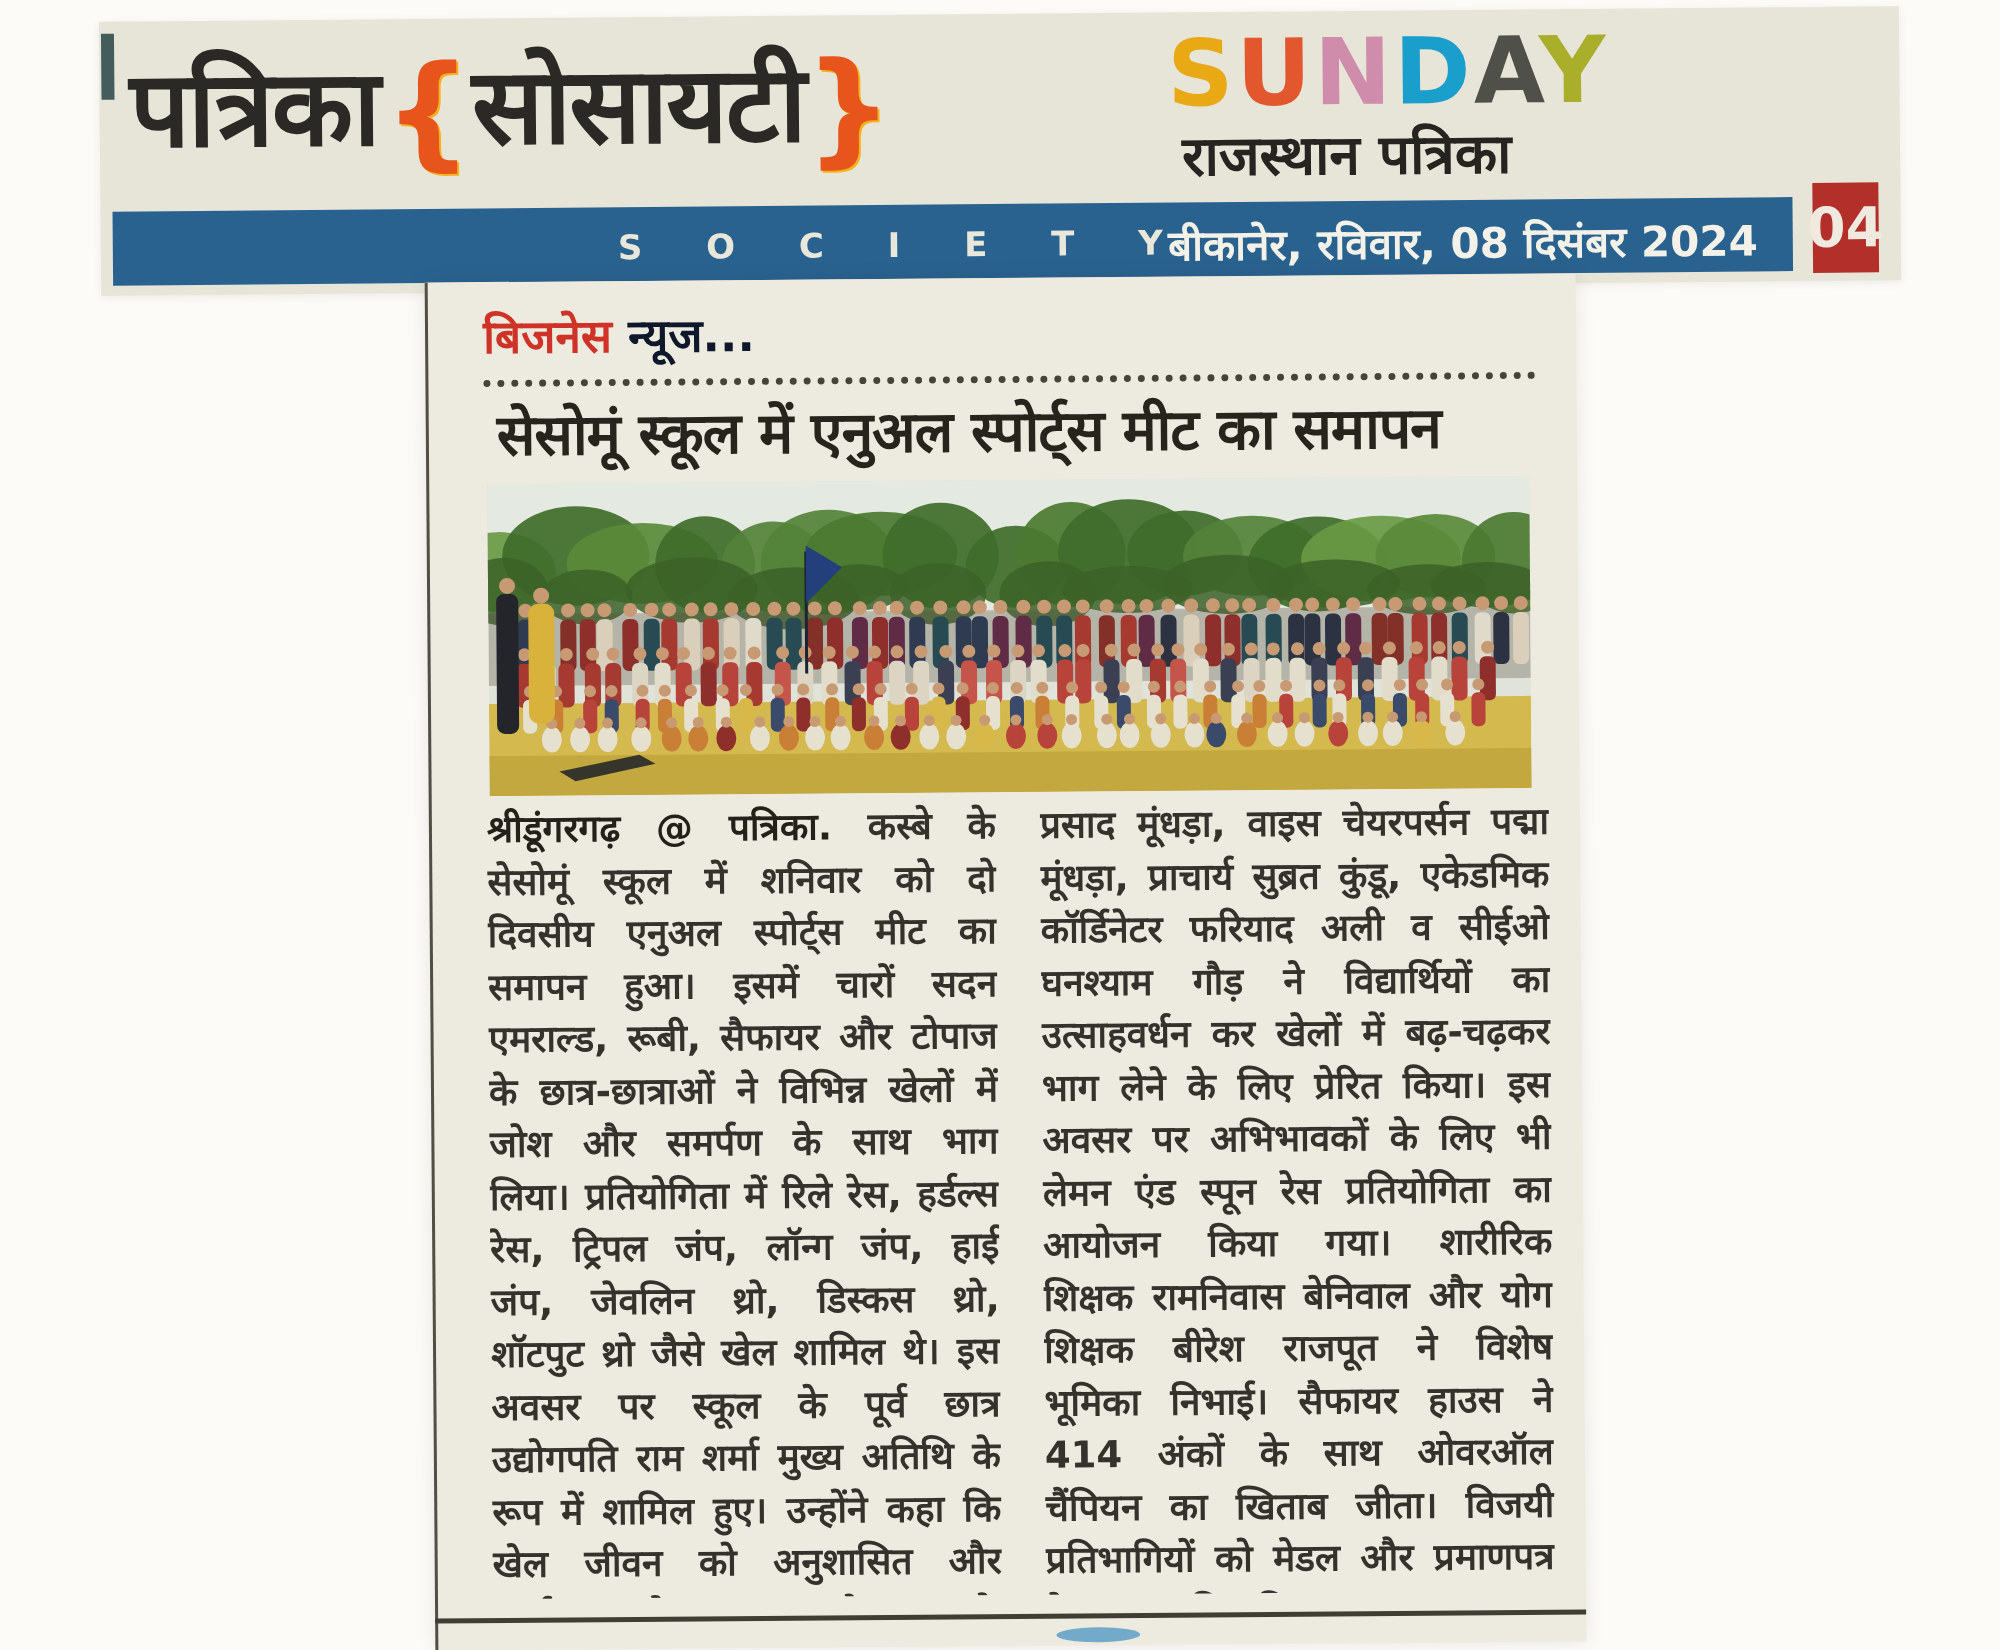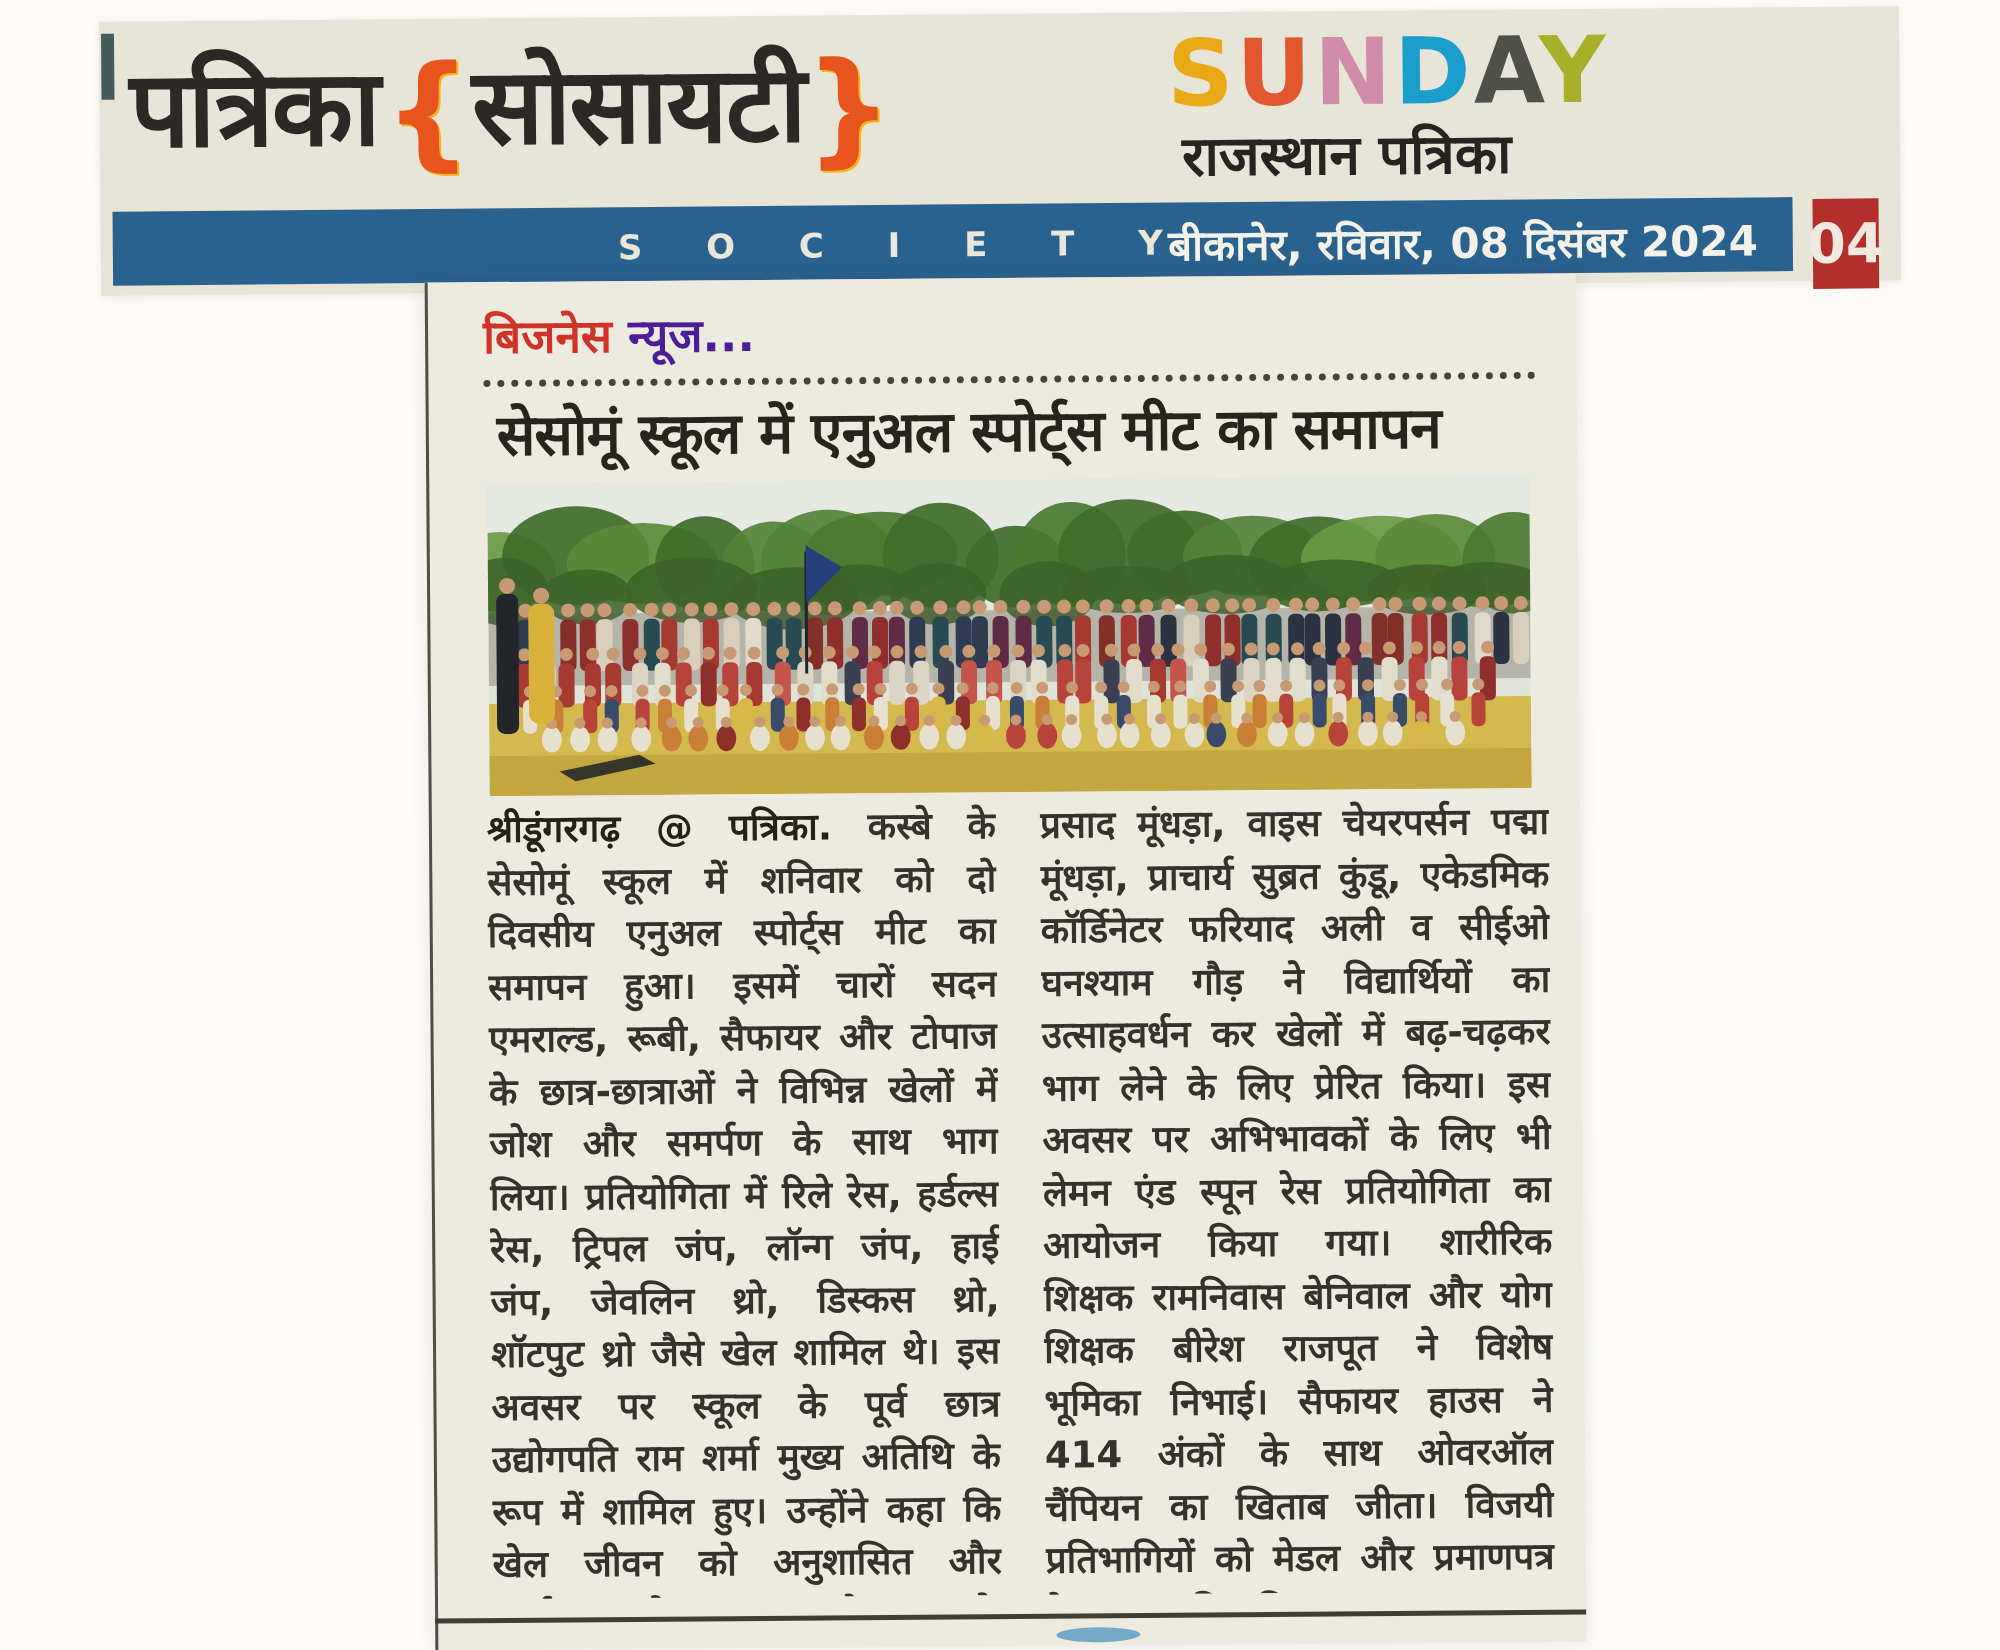--- a/index.html
+++ b/index.html
@@ -18,33 +18,33 @@
   .brand-row{position:absolute;left:30px;top:12px;white-space:nowrap;}
   .brand{font-size:106px;font-weight:800;color:#2b2925;letter-spacing:-2px;}
   .brace{font-size:124px;font-weight:700;vertical-align:-10px;text-shadow:2px 2px 0 #f5b31e;}
   .section-hi{font-size:106px;font-weight:800;color:#2b2925;letter-spacing:-2px;}
   .sunday{position:absolute;left:1068px;top:8px;font-size:92px;font-weight:800;letter-spacing:3px;white-space:nowrap;}
   .paper-name{position:absolute;left:1082px;top:104px;font-size:55px;font-weight:800;color:#262420;}
   .blue-bar{position:absolute;left:12px;top:190px;width:1680px;height:74px;}
   .society{position:absolute;left:505px;top:20px;font-size:34px;font-weight:700;letter-spacing:26px;color:#e9e6da;}
   .bar-date{position:absolute;right:35px;top:13px;font-size:42px;font-weight:700;color:#f4f2e8;}
   .page-badge{
-    position:absolute;left:1712px;top:192px;width:66px;height:90px;
+    position:absolute;left:1712px;top:176px;width:66px;height:90px;
     color:#efe9df;font-size:55px;font-weight:800;
     display:flex;align-items:center;justify-content:center;
   }
   
   .clip{
     position:absolute;left:430px;top:278px;width:1148px;height:1368px;
     background:#edebdf;transform:rotate(-0.45deg);
     border-left:3px solid #514f45;
     box-shadow:0 0 20px rgba(0,0,0,0.09);
   }
   .kicker{position:absolute;left:55px;top:22px;font-size:46px;font-weight:800;white-space:nowrap;}
-  .kicker .k-black{color:#4c1d95;}
+  .kicker .k-black{color:#0f172a;}
   .dotline{position:absolute;left:55px;top:98px;width:1052px;border-top:7px dotted #45433a;}
   .headline{
     position:absolute;left:68px;top:112px;width:1030px;margin:0;
     font-size:57px;font-weight:800;color:#27241d;letter-spacing:-1px;white-space:nowrap;
   }
   .photo{position:absolute;left:58px;top:202px;width:1042px;height:312px;background:#dfe3da;}
   .photo svg{display:block;}
   .cols{position:absolute;left:55px;top:522px;width:1062px;display:flex;gap:44px;}
   .col{
     width:509px;height:795px;overflow:hidden;

